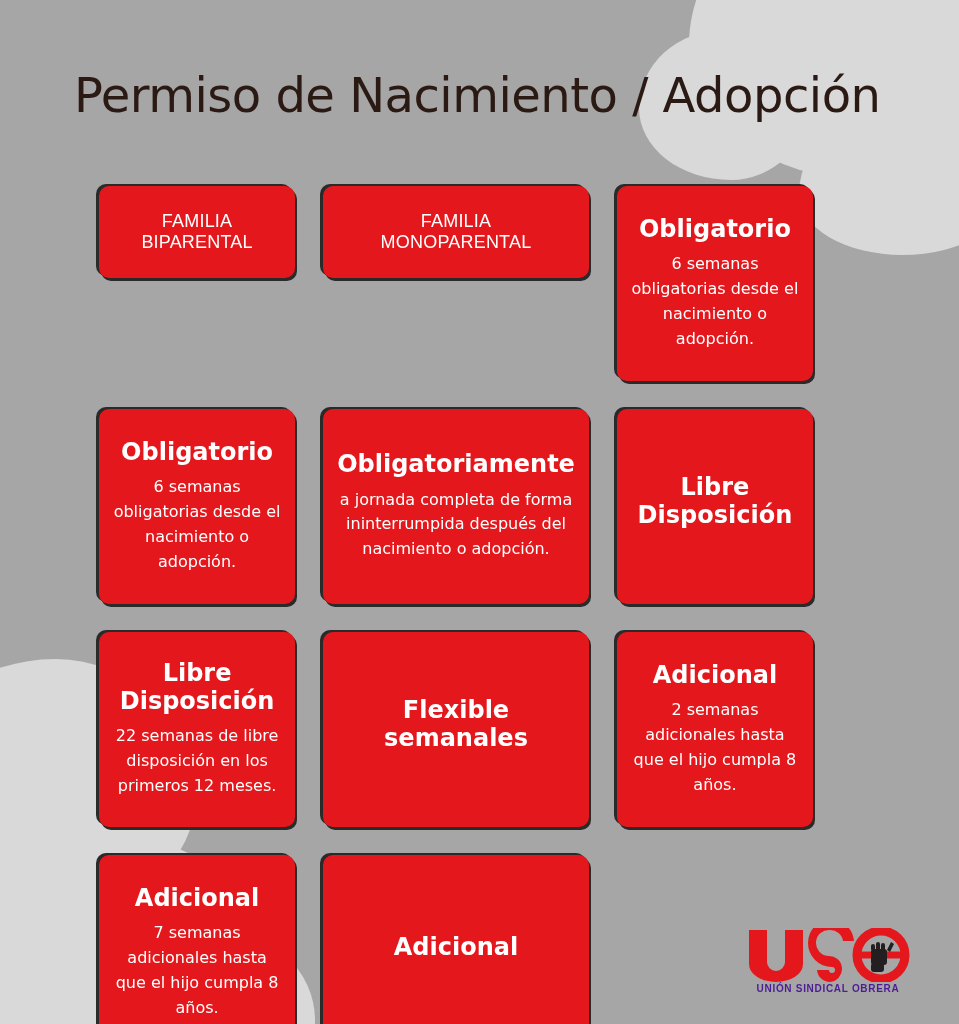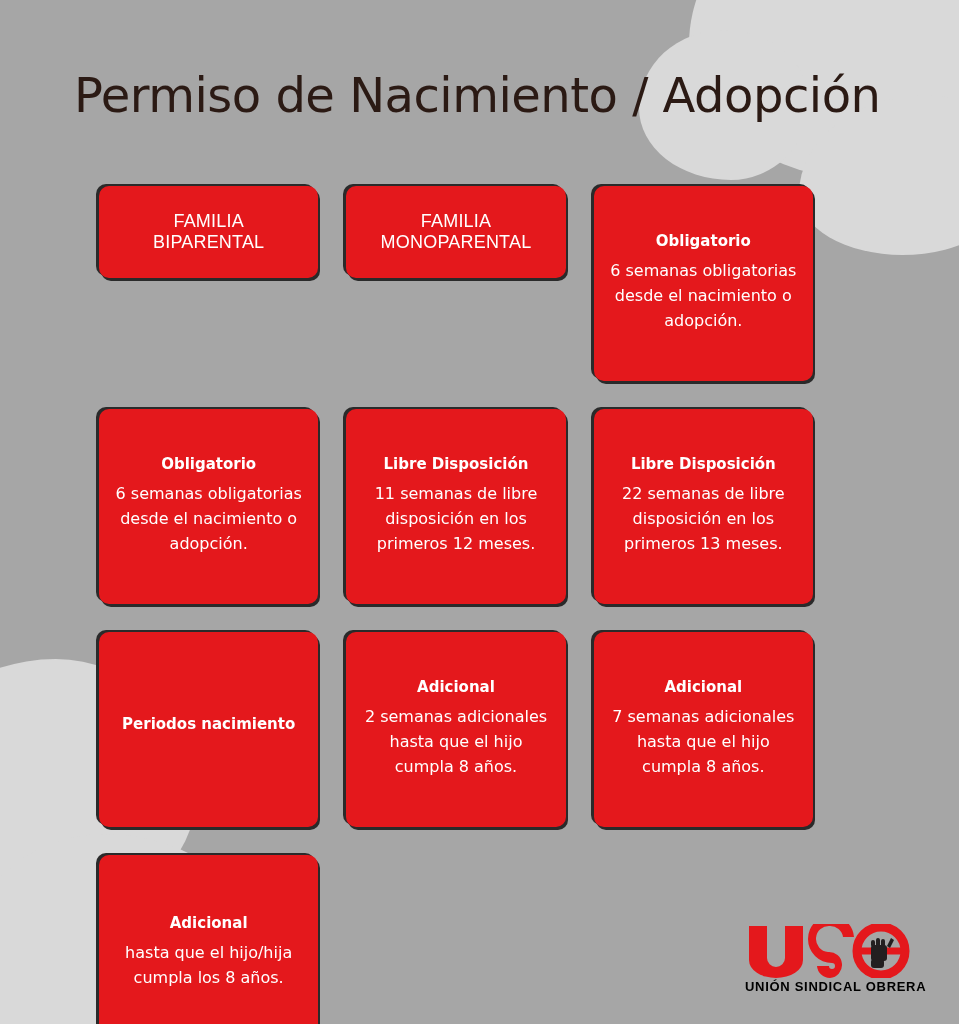--- a/index.html
+++ b/index.html
@@ -126,21 +126,21 @@
     line-height: 1.17;
     letter-spacing: 0.2px;
     font-family: "Liberation Sans", sans-serif;
   }
 
   
   .card.body-card {
     height: 195px;
   }
   .card-title {
-    font-size: 15px;
+    font-size: 24px;
     font-weight: 700;
     line-height: 1.15;
     margin-bottom: 9px;
     font-family: "DejaVu Sans", sans-serif;
   }
   .card-text {
     font-size: 16px;
     font-weight: 400;
     line-height: 1.55;
     font-family: "DejaVu Sans", sans-serif;
@@ -155,24 +155,24 @@
     text-align: center;
   }
   .logo-mark {
     display: block;
     width: 166px;
     height: 54px;
   }
   .logo-caption {
     display: block;
     margin-top: 1px;
-    font-size: 13px;
+    font-size: 10px;
     font-weight: 700;
     letter-spacing: 0.7px;
-    color: #000000;
+    color: #4c1d95;
     font-family: "Liberation Sans", sans-serif;
     white-space: nowrap;
   }
 </style>
 </head>
 <body>
 
 <div class="poster">
 
   <div class="blob-layer">
@@ -202,44 +202,46 @@
     </div>
 
     <div class="card body-card">
       <div class="card-title">Obligatorio</div>
       <div class="card-text">6 semanas obligatorias desde el nacimiento o adopción.</div>
     </div>
     <div class="card body-card">
       <div class="card-title">Obligatorio</div>
       <div class="card-text">6 semanas obligatorias desde el nacimiento o adopción.</div>
     </div>
+    <div class="card body-card">
+      <div class="card-title">Obligatoriamente</div>
+      <div class="card-text">a jornada completa de forma ininterrumpida después del nacimiento o adopción.</div>
+    </div>
 
     <div class="card body-card">
       <div class="card-title">Libre Disposición</div>
-      <div class="card-text">11 semanas de libre disposición en los primeros 12 meses.</div>
     </div>
     <div class="card body-card">
       <div class="card-title">Libre Disposición</div>
-      <div class="card-text">22 semanas de libre disposición en los primeros 13 meses.</div>
-    </div>
-    <div class="card body-card">
-      <div class="card-title">Periodos nacimiento</div>
+      <div class="card-text">22 semanas de libre disposición en los primeros 12 meses.</div>
+    </div>
+    <div class="card body-card">
+      <div class="card-title">Flexible semanales</div>
     </div>
 
     <div class="card body-card">
       <div class="card-title">Adicional</div>
       <div class="card-text">2 semanas adicionales hasta que el hijo cumpla 8 años.</div>
     </div>
     <div class="card body-card">
       <div class="card-title">Adicional</div>
       <div class="card-text">7 semanas adicionales hasta que el hijo cumpla 8 años.</div>
     </div>
     <div class="card body-card">
       <div class="card-title">Adicional</div>
-      <div class="card-text">hasta que el hijo/hija cumpla los 8 años.</div>
     </div>
 
   </div>
 
   <div class="logo">
     <svg class="logo-mark" viewBox="0 0 166 54" xmlns="http://www.w3.org/2000/svg">
 
       <path d="M4 2 H22 V34 a9 9 0 0 0 18 0 V2 H58 V36 a27 18 0 0 1 -54 0 Z" fill="#e4181c"></path>
       <rect x="26" y="24" width="10" height="14" fill="#a6a6a6"></rect>
 

